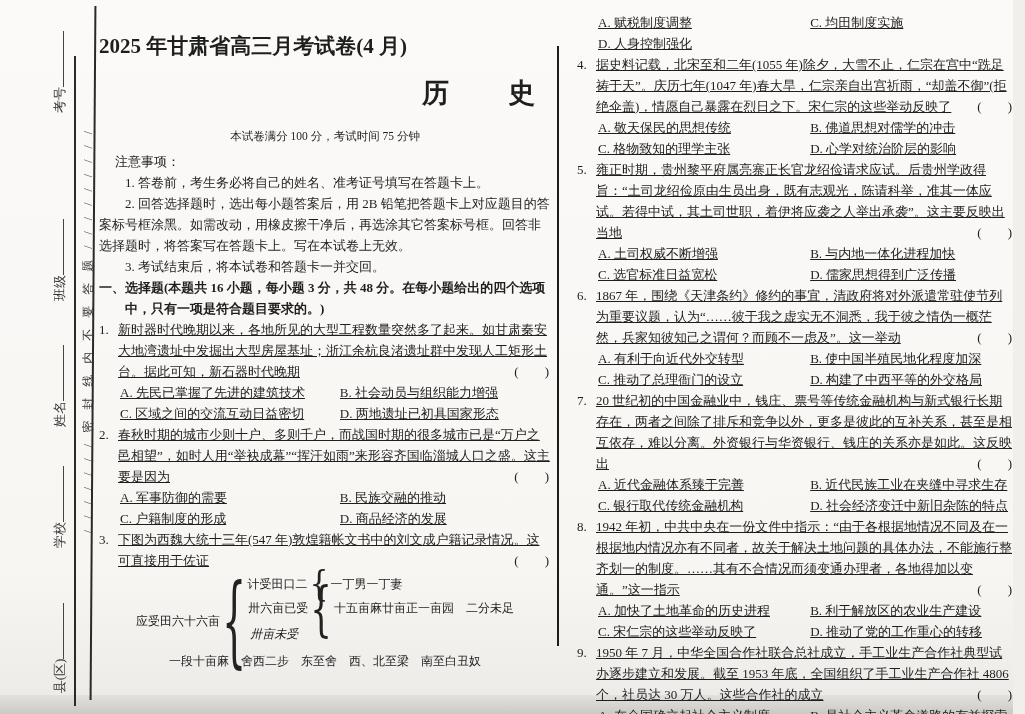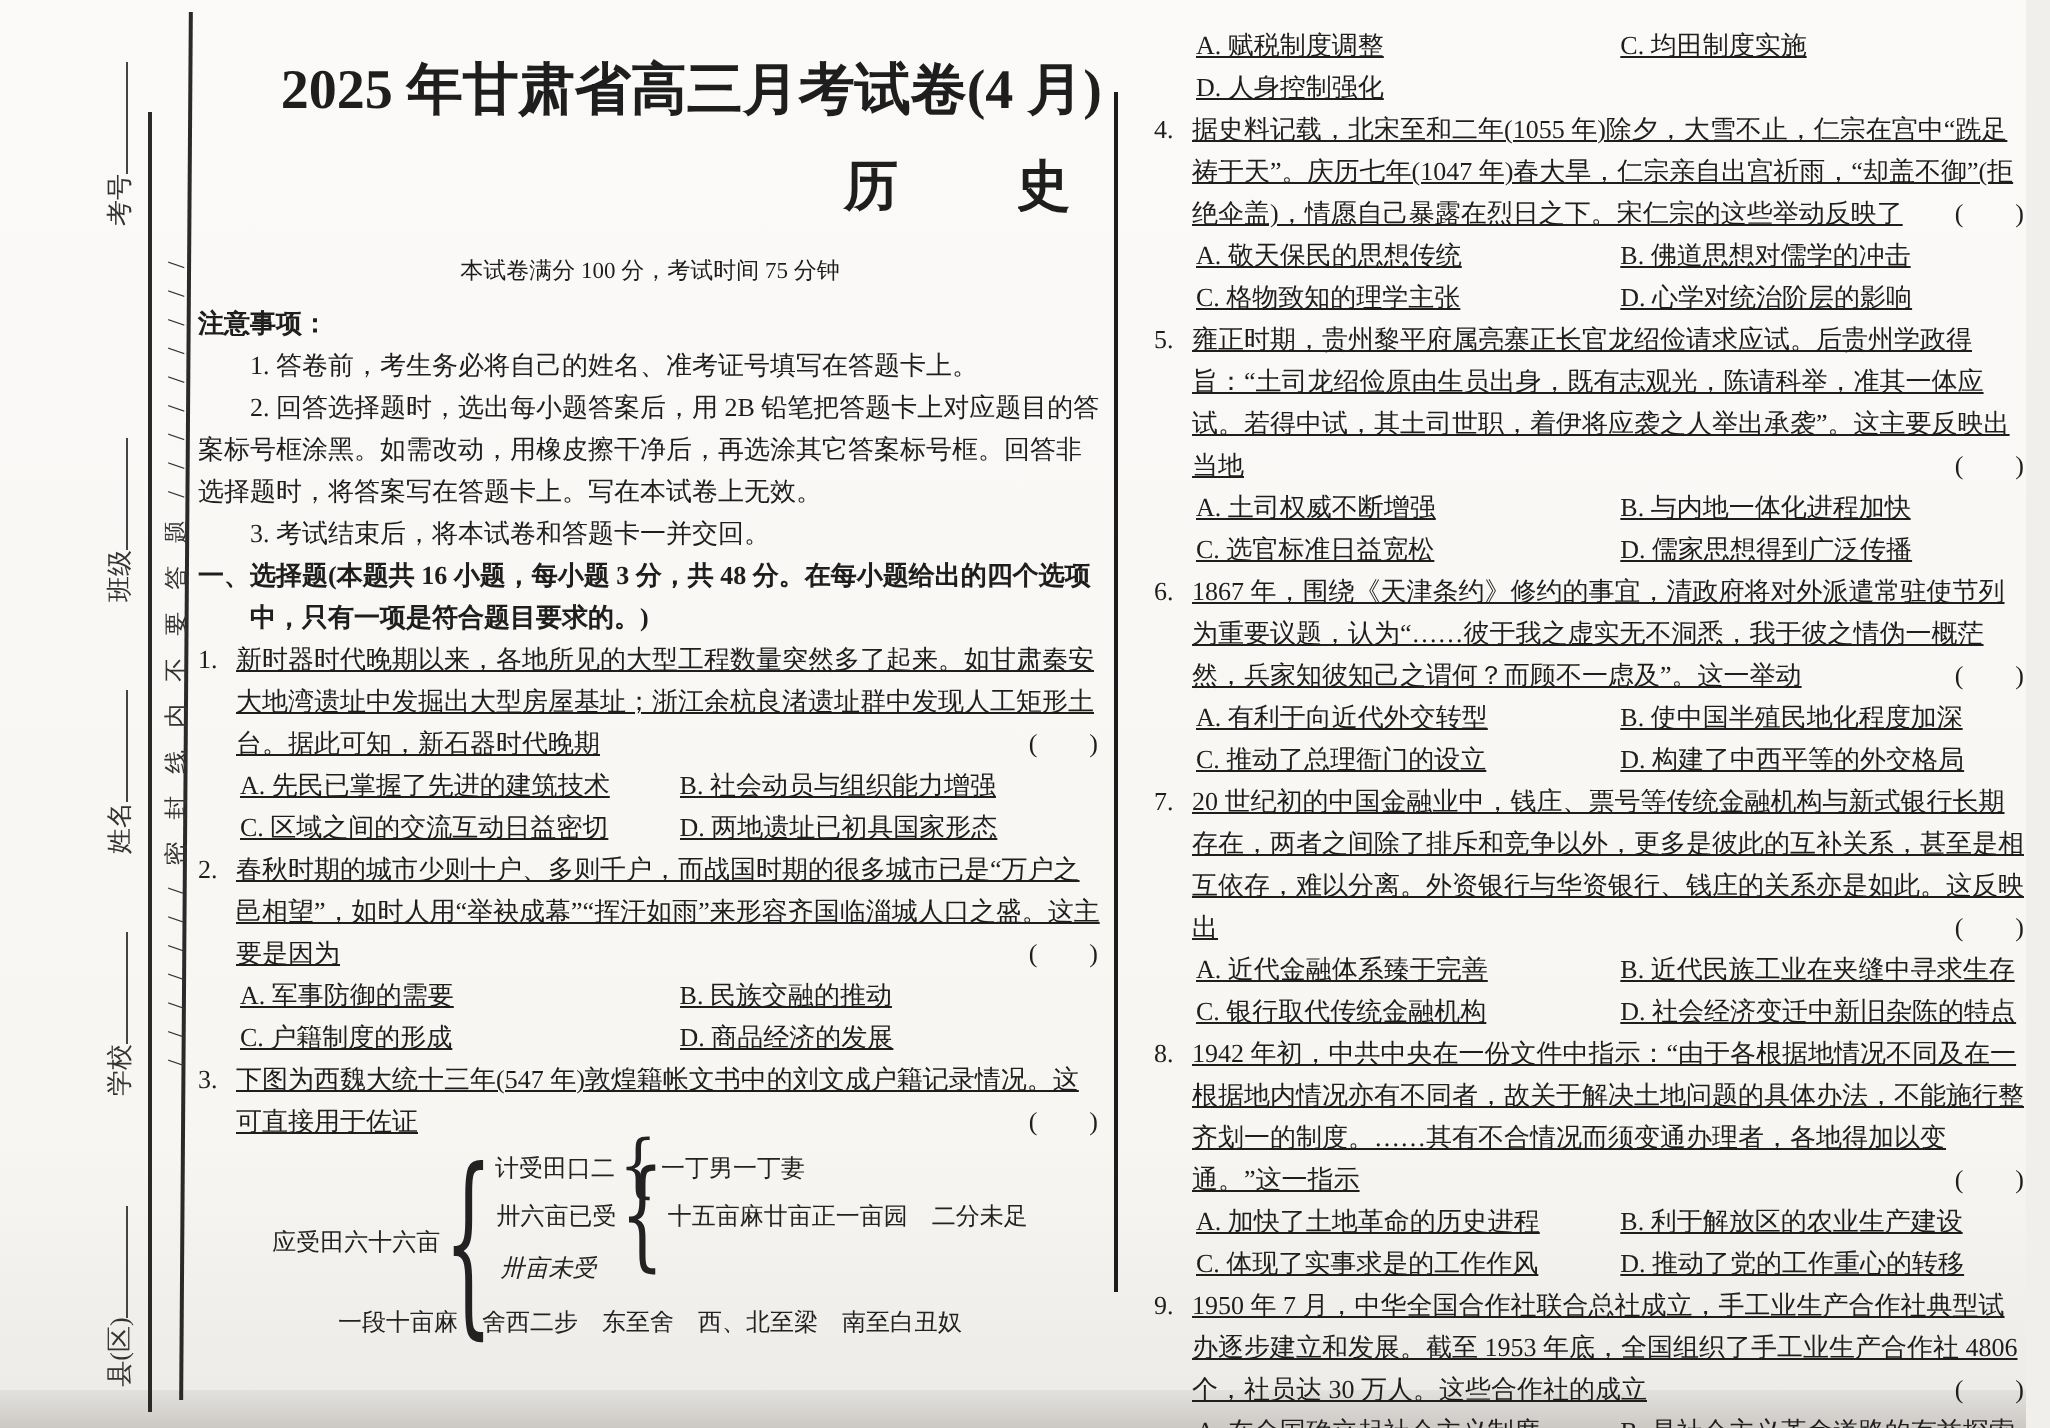--- a/index.html
+++ b/index.html
@@ -23,25 +23,25 @@
   .sealline{position:absolute;left:-261px;top:321px;width:700px;height:18px;
     transform:rotate(-90deg);text-align:center;font-size:12px;letter-spacing:4px;
     color:#333;white-space:nowrap;}
 
   
   .page{position:absolute;font-size:13px;line-height:21px;}
   .page1{left:99px;top:22px;width:452px;}
   .page2{left:577px;top:12px;width:437px;}
   .divider{position:absolute;left:557px;top:46px;width:2px;height:600px;background:#1c1c1c;}
 
-  .title{text-align:right;font-size:28px;font-weight:bold;line-height:28px;margin-top:10px;}
+  .title{text-align:left;font-size:21px;font-weight:bold;line-height:28px;margin-top:10px;}
   .subject{text-align:right;font-size:27px;font-weight:bold;letter-spacing:16px;text-indent:16px;
     line-height:34px;margin-top:16px;}
   .exam-info{text-align:center;font-size:11.5px;margin-top:16px;margin-bottom:4px;}
-  .notice-title{font-weight:bold;}
+  .notice-title{font-weight:normal;margin-left:16px;}
   .notice{text-indent:2em;}
   .section{font-weight:bold;padding-left:2em;text-indent:-2em;}
 
   .q{display:flex;align-items:flex-start;}
   .qnum{flex:none;width:19px;font-size:13px;}
   .qbody{flex:1;min-width:0;text-decoration:underline;}
   .stem{position:relative;}
   .bracket{position:absolute;right:2px;bottom:0;white-space:pre;}
   .opts{display:grid;grid-template-columns:51% 49%;padding-left:2px;}
   .opt{white-space:nowrap;overflow:hidden;}
@@ -232,21 +232,21 @@
     </div>
   </div>
 
   <div class="q">
     <div class="qnum">8.</div>
     <div class="qbody">
       <div class="stem"><span>1942 年初，中共中央在一份文件中指示：“由于各根据地情况不同及在一根据地内情况亦有不同者，故关于解决土地问题的具体办法，不能施行整齐划一的制度。……其有不合情况而须变通办理者，各地得加以变通。”这一指示</span><span class="bracket">(　　)</span></div>
       <div class="opts">
         <span class="opt">A. 加快了土地革命的历史进程</span>
         <span class="opt">B. 利于解放区的农业生产建设</span>
-        <span class="opt">C. 体现了实事求是的工作作风</span>
+        <span class="opt">C. 宋仁宗的这些举动反映了</span>
         <span class="opt">D. 推动了党的工作重心的转移</span>
       </div>
     </div>
   </div>
 
   <div class="q">
     <div class="qnum">9.</div>
     <div class="qbody">
       <div class="stem"><span>1950 年 7 月，中华全国合作社联合总社成立，手工业生产合作社典型试办逐步建立和发展。截至 1953 年底，全国组织了手工业生产合作社 4806 个，社员达 30 万人。这些合作社的成立</span><span class="bracket">(　　)</span></div>
       <div class="opts">

